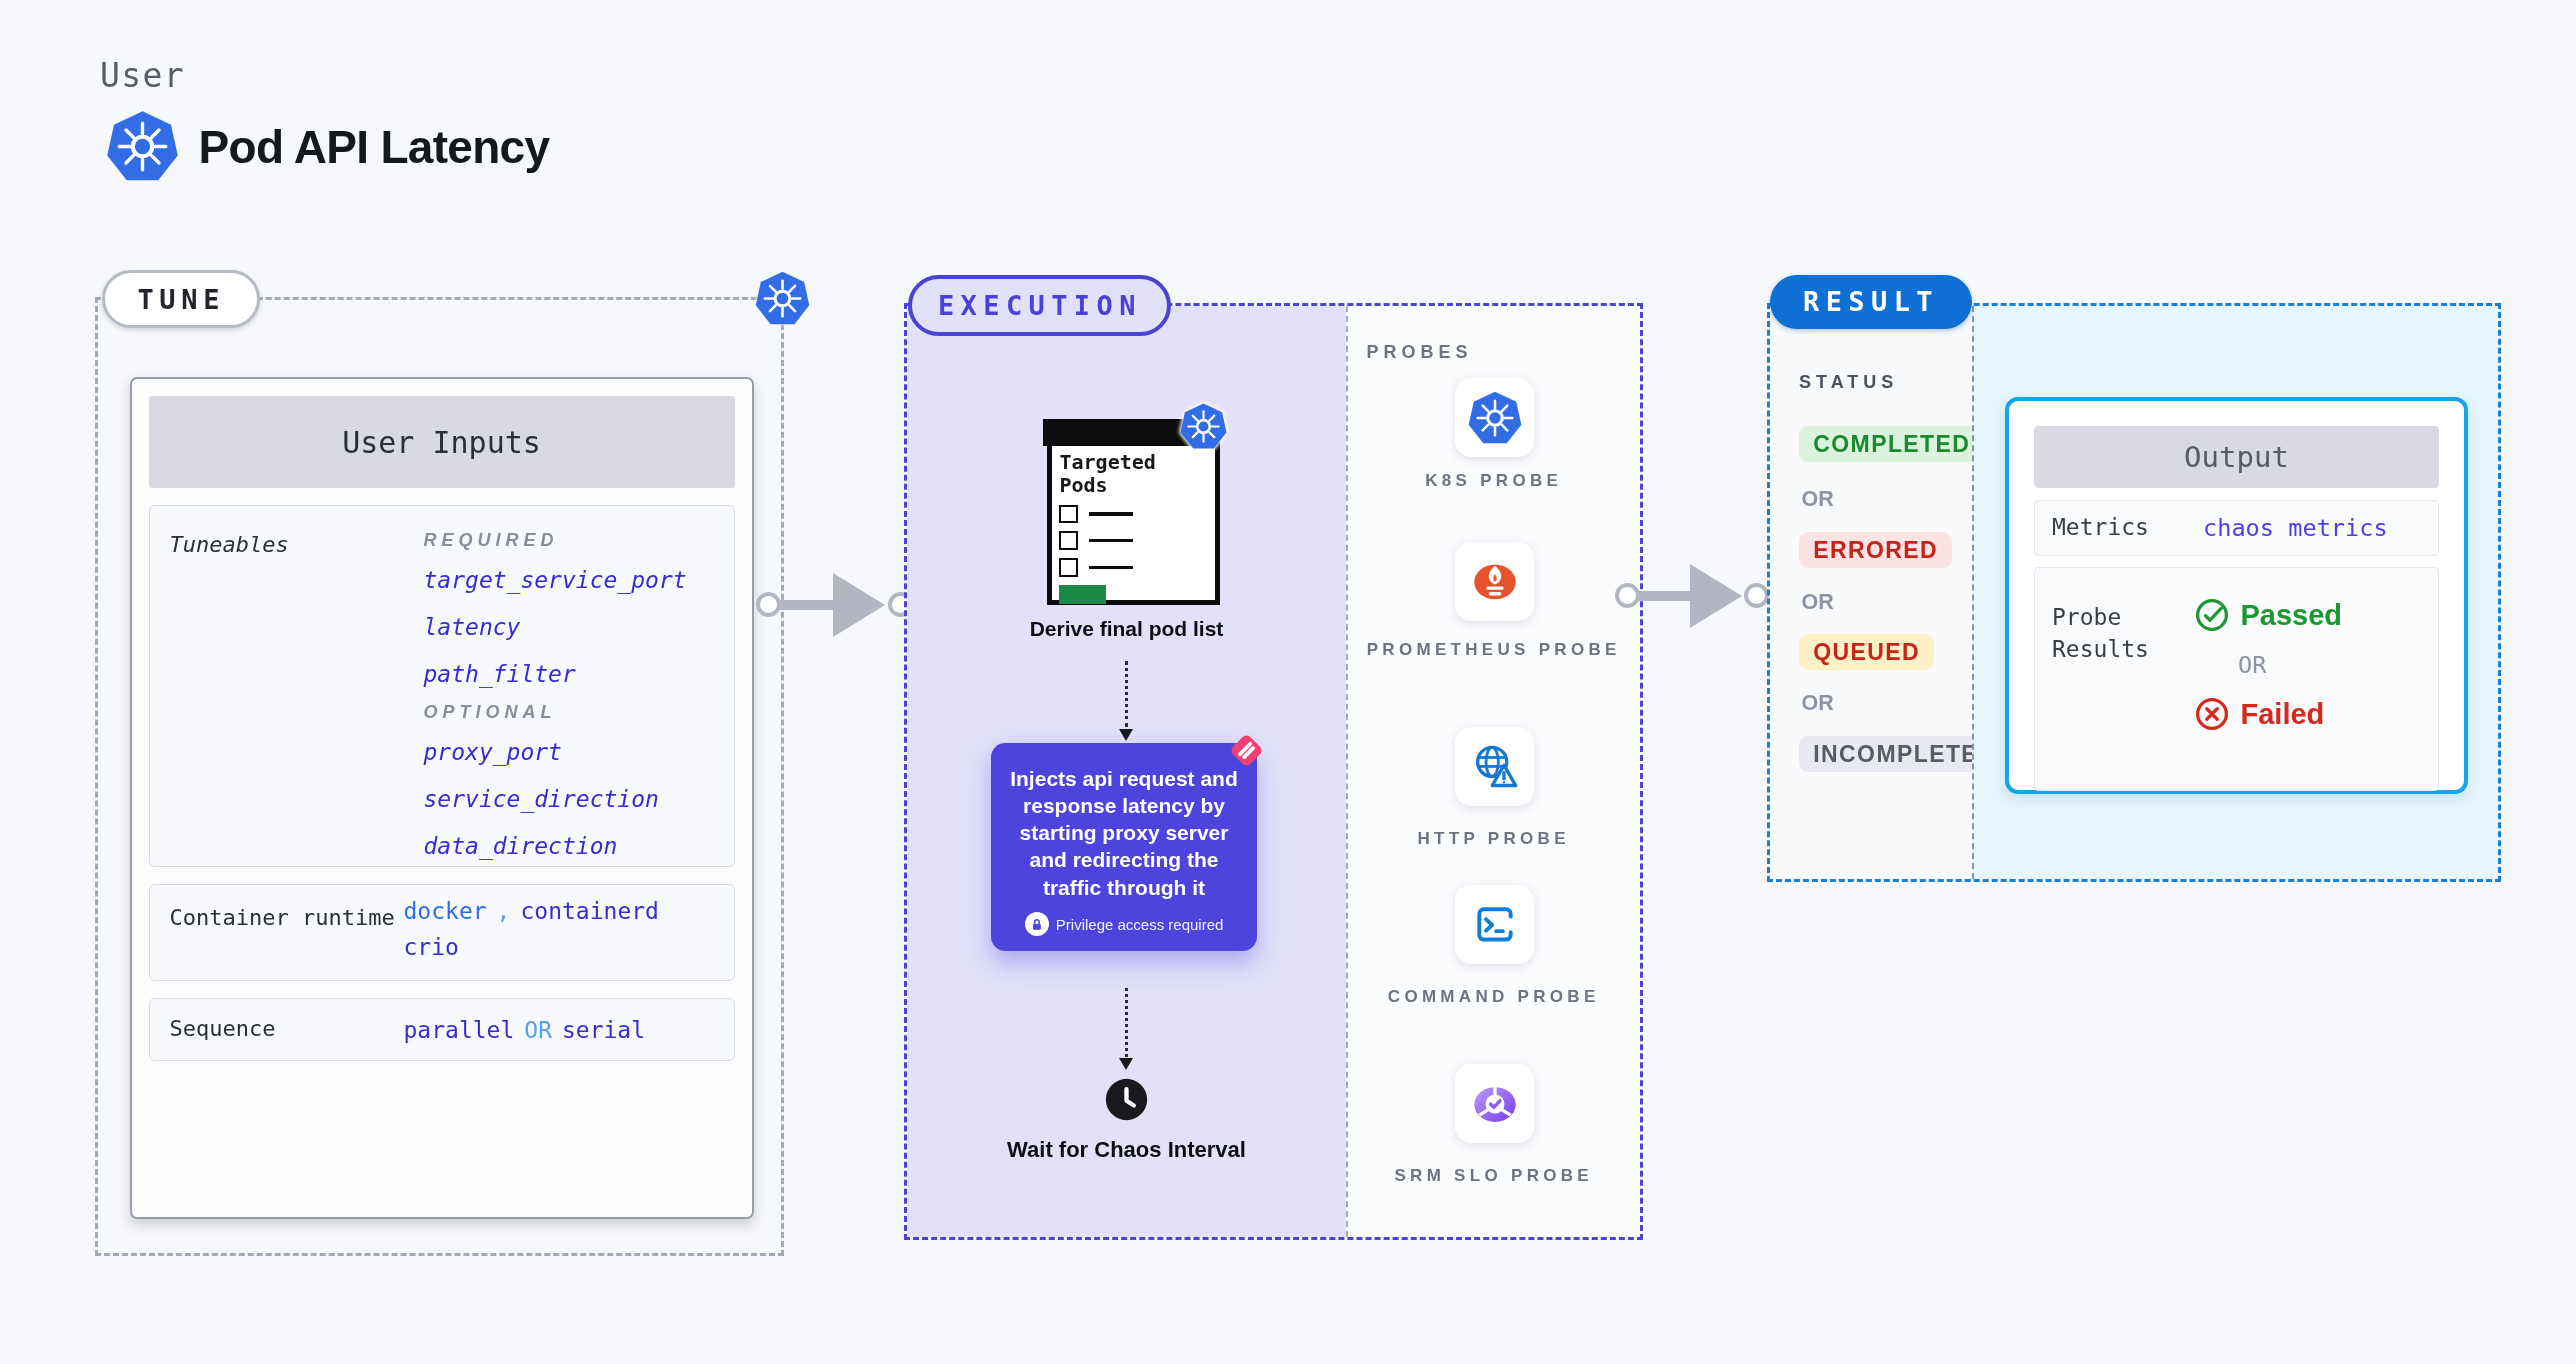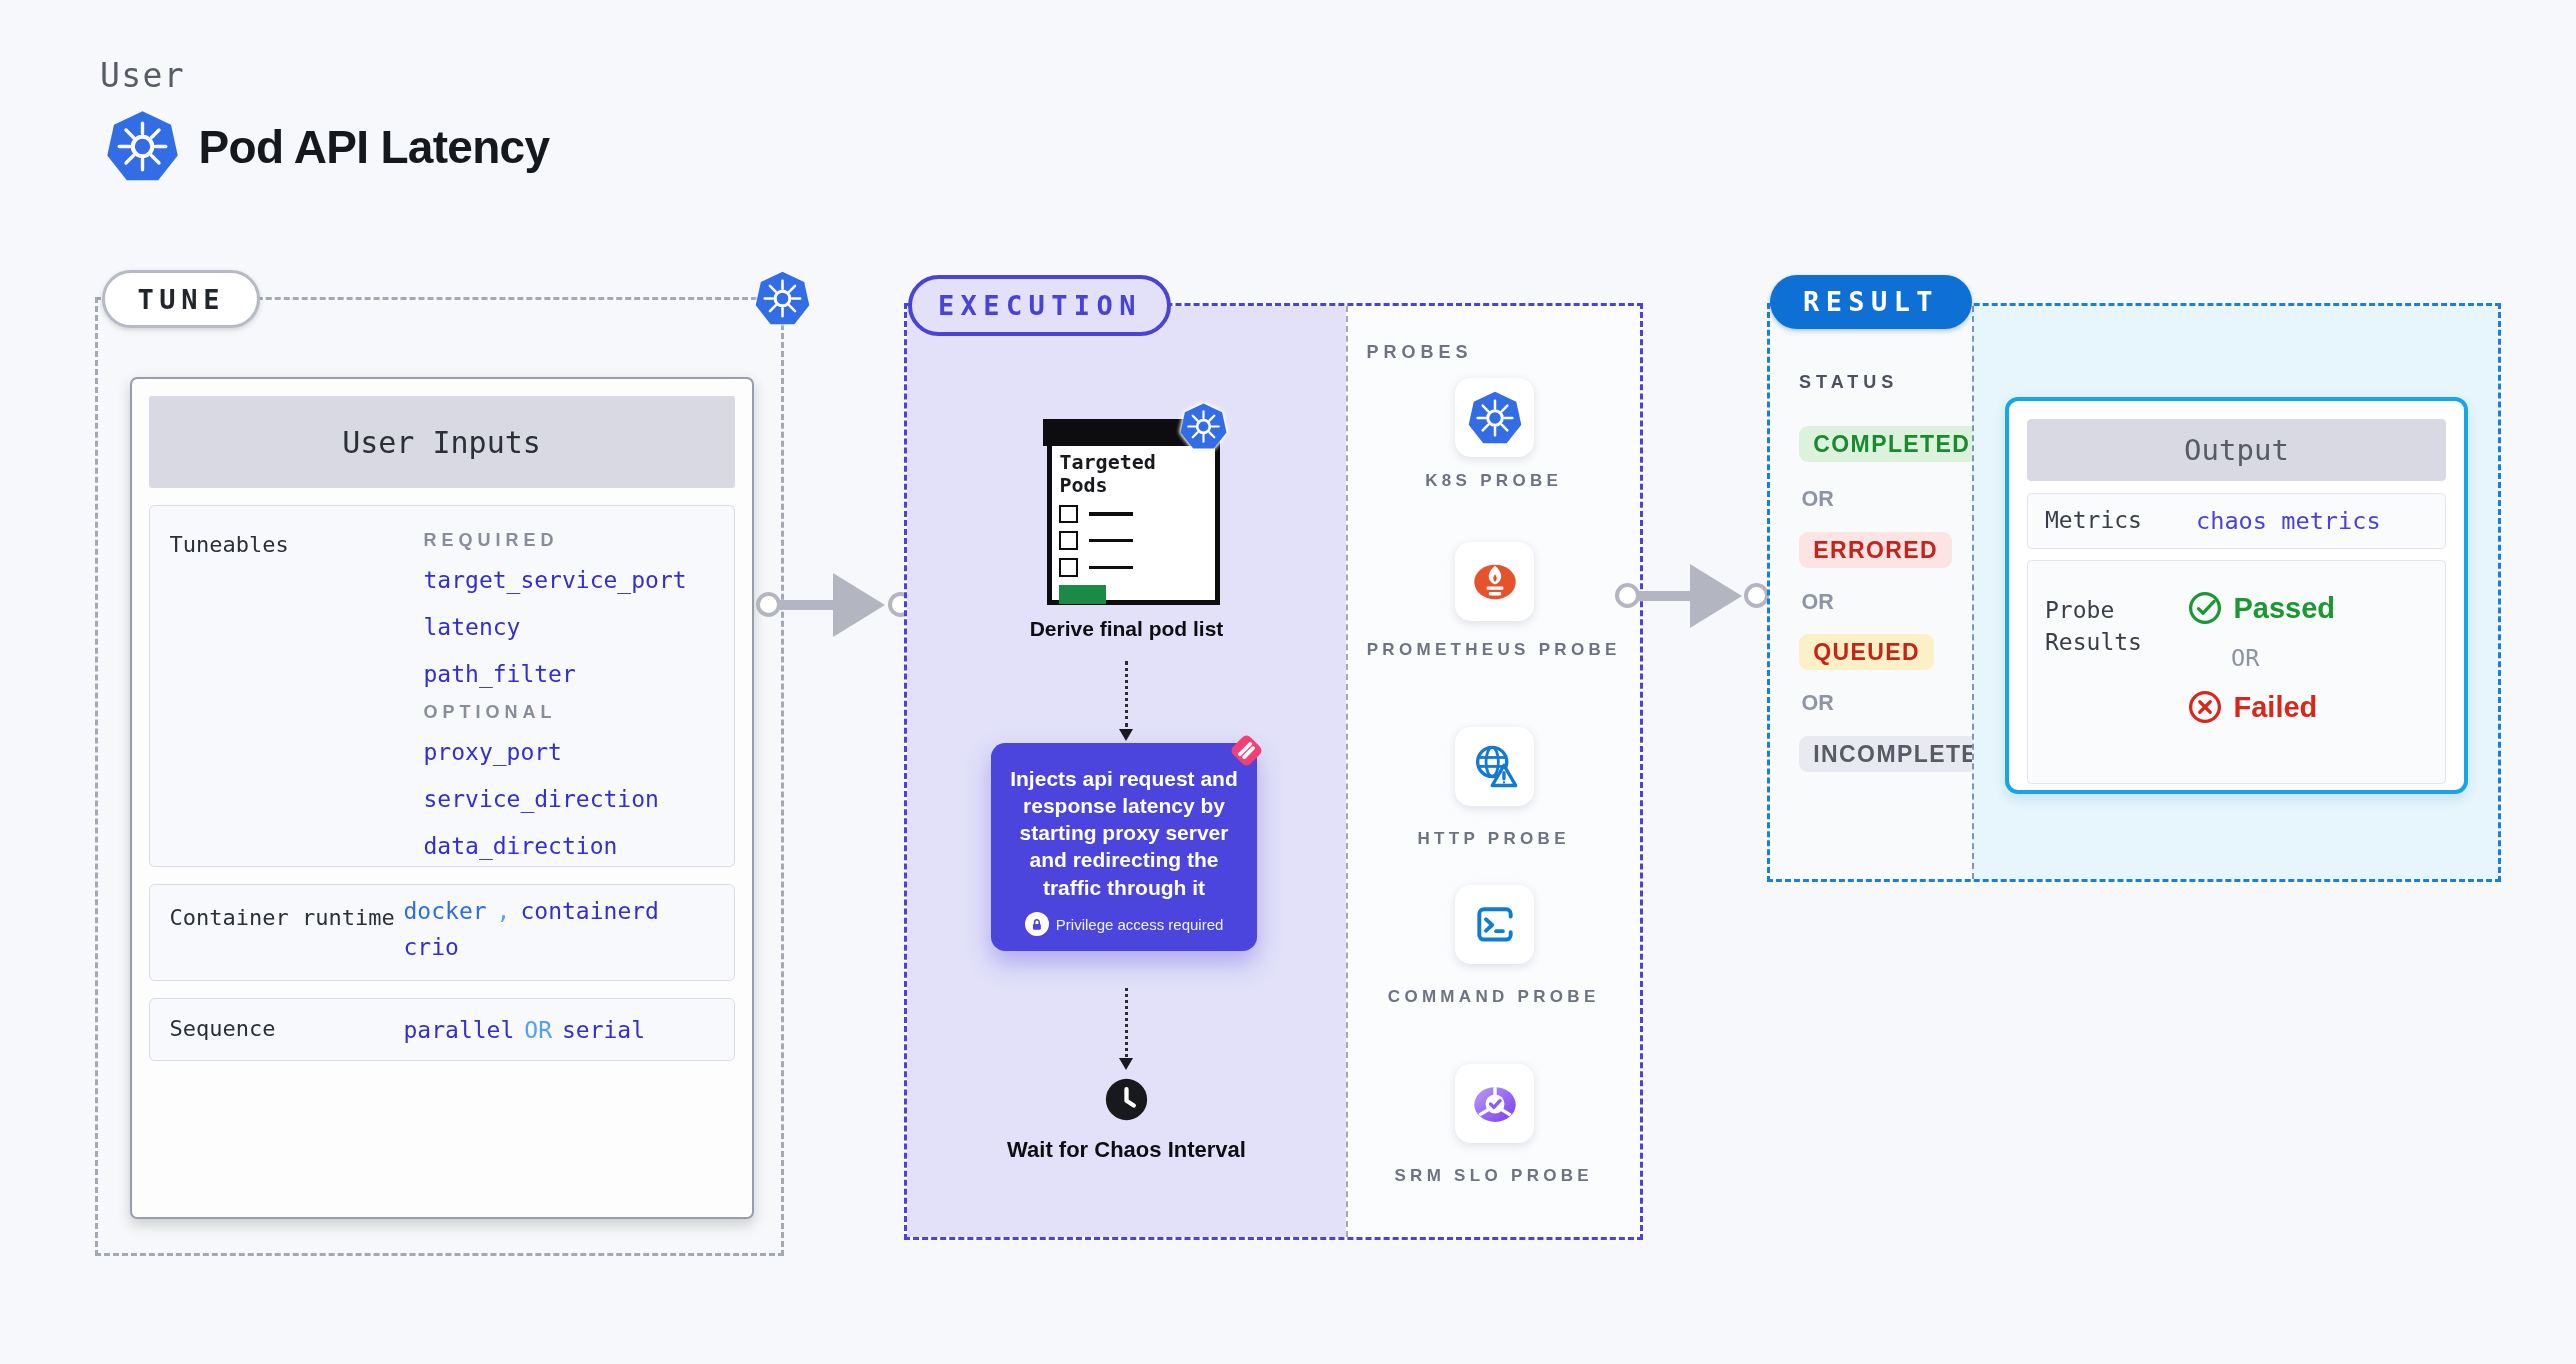--- a/index.html
+++ b/index.html
@@ -31,21 +31,21 @@
            border:2.1px solid #989ea9;border-radius:7.2px;box-shadow:0 5.7px 13px rgba(50,55,70,.22);
            padding:17px;box-sizing:border-box;}
   .ui-header{height:92px;background:#d9d9e3;border-radius:2.9px;display:flex;align-items:center;justify-content:center;
              font-family:"DejaVu Sans Mono",monospace;font-size:30px;color:#2b2f36;}
   .ui-box{position:relative;margin-top:17px;background:#f8f9fc;border:1.4px solid #d7dbe2;border-radius:5.7px;box-sizing:border-box;}
   .row-label{font-family:"DejaVu Sans Mono",monospace;font-size:22px;color:#2b2f36;line-height:1.55;}
   .cap-label{font-size:18px;font-weight:bold;color:#878d9a;letter-spacing:5px;}
   .val{font-family:"DejaVu Sans Mono",monospace;font-size:23px;color:#332dd2;}
   .val-blue{color:#2d6be8;}
   .val-sky{color:#54a1f2;}
-  .tunebox{height:362px;}
+  .tunebox{height:362px;font-style:italic;}
   .tunebox .row-label{position:absolute;left:20px;top:21.5px;}
   .tunecol{position:absolute;left:274px;top:18.6px;display:flex;flex-direction:column;}
   .tunecol .cap-label{height:31.5px;display:flex;align-items:center;}
   .tunecol .val{height:47px;display:flex;align-items:center;}
   .runtimebox{height:97px;display:flex;}
   .runtimebox .row-label{width:254px;padding:15.8px 0 0 20px;box-sizing:border-box;}
   .runtimecol{padding-top:13px;display:flex;flex-direction:column;gap:10px;}
   .socketbox{height:105px;display:flex;align-items:center;}
   .socketbox .row-label{width:254px;padding-left:20px;box-sizing:border-box;}
   .seqbox{height:63px;display:flex;align-items:center;}
@@ -104,21 +104,21 @@
   .status-title{position:absolute;left:29px;top:66px;font-size:18px;font-weight:bold;color:#4c515e;letter-spacing:5px;}
   .badge{position:absolute;left:29px;height:36px;display:inline-flex;align-items:center;padding:0 14.3px;border-radius:9px;
          font-size:23px;font-weight:bold;letter-spacing:1.4px;}
   .badge-completed{background:#dcf2dd;color:#1a8a30;}
   .badge-errored{background:#fbe4e3;color:#c6231a;}
   .badge-queued{background:#fcf0c6;color:#c6231a;}
   .badge-incompleted{background:#e9e9f1;color:#565b66;}
   .or-sep{position:absolute;left:31.5px;font-size:21.5px;color:#8e93a6;font-weight:bold;}
 
   .output-card{position:absolute;left:235px;top:91px;width:463px;height:397px;background:#fff;
-               border:4.3px solid #16a6e8;border-radius:13px;padding:18px;box-sizing:border-box;
+               border:4.3px solid #16a6e8;border-radius:13px;padding:25px;box-sizing:border-box;
                box-shadow:0 4.3px 11.5px rgba(20,120,180,.15);}
   .output-header{height:62px;background:#d9d9e3;border-radius:4.3px;display:flex;align-items:center;justify-content:center;
                  font-family:"DejaVu Sans Mono",monospace;font-size:29px;color:#565b66;}
   .output-row{position:relative;margin-top:11.5px;background:#fafbfd;border:1.4px solid #e2e5ec;border-radius:4.3px;box-sizing:border-box;}
   .metrics-row{height:56px;display:flex;align-items:center;padding:0 17px;gap:8px;}
   .metrics-row .olabel{width:143px;}
   .olabel{font-family:"DejaVu Sans Mono",monospace;font-size:23px;color:#3a3e48;line-height:1.4;}
   .oval{font-family:"DejaVu Sans Mono",monospace;font-size:23.6px;color:#4a3fe0;}
   .proberes-row{height:224px;}
   .proberes-row .olabel{position:absolute;left:17px;top:33px;}

